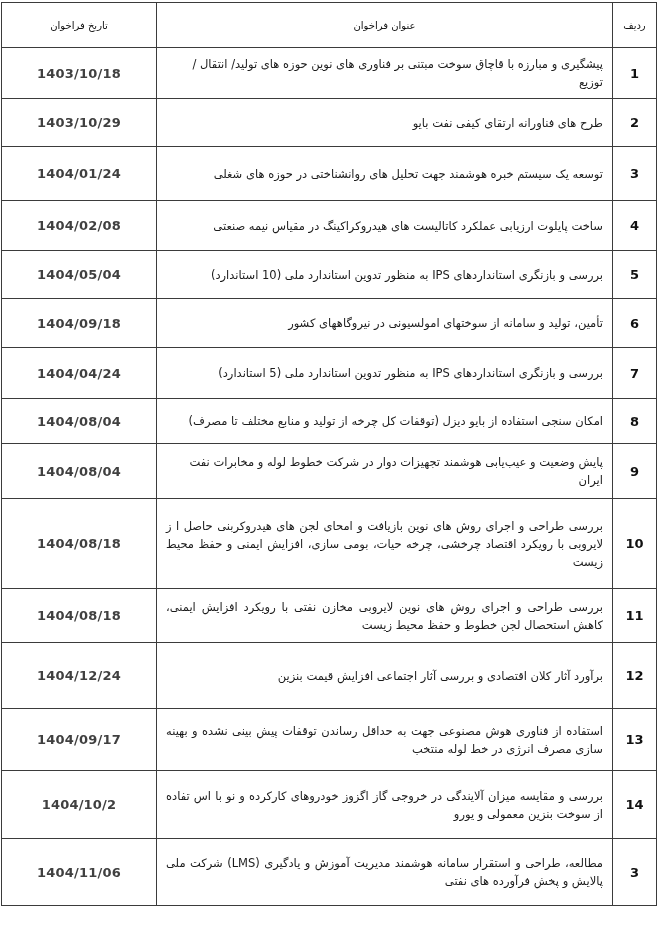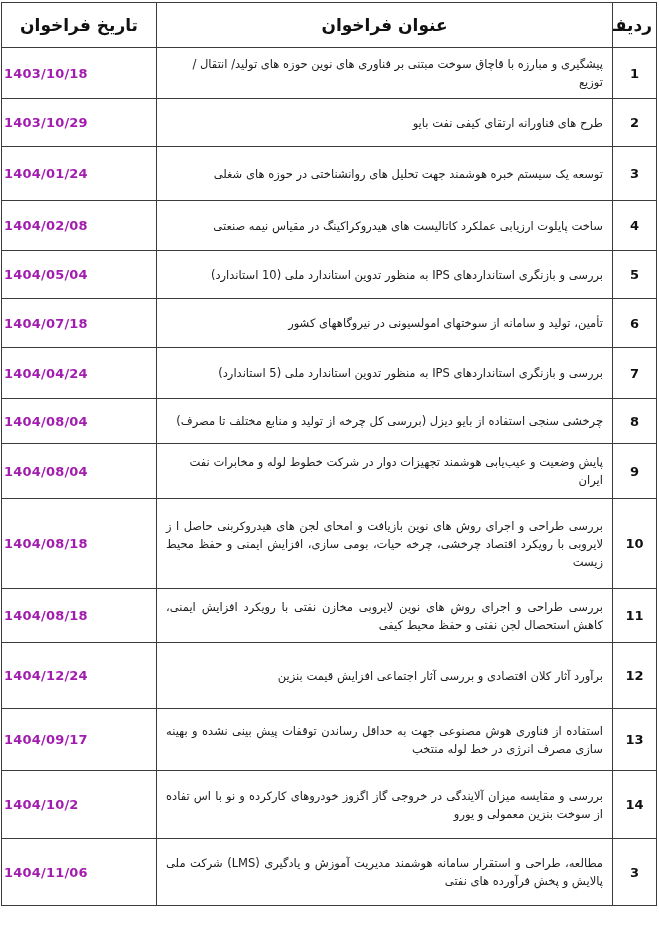--- a/index.html
+++ b/index.html
@@ -25,22 +25,22 @@
     width: 655px;
     direction: rtl;
   }
   table.calls td, table.calls th {
     border: 1px solid #3b3b3b;
     vertical-align: middle;
     box-sizing: border-box;
     overflow: hidden;
   }
   th.hdr {
-    font-weight: bold;
-    font-size: 17px;
+    font-weight: normal;
+    font-size: 10px;
     text-align: center;
     padding: 4px 4px;
     color: #111;
   }
   td.num {
     text-align: center;
     font-weight: bold;
     font-size: 13px;
     color: #111;
     padding: 2px;
@@ -50,24 +50,24 @@
     font-size: 11.5px;
     line-height: 18px;
     padding: 4px 9px;
     color: #1c1c1c;
   }
   td.title.just {
     text-align: justify;
     text-justify: inter-word;
   }
   td.date {
-    text-align: left;
+    text-align: center;
     font-weight: bold;
     font-size: 13px;
-    color: #a21caf;
+    color: #404040;
     padding: 2px;
     letter-spacing: 0.2px;
   }
   
   tr.r0  { height: 45px; }
   tr.r1  { height: 51px; }
   tr.r2  { height: 48px; }
   tr.r3  { height: 54px; }
   tr.r4  { height: 50px; }
   tr.r5  { height: 48px; }
@@ -119,45 +119,45 @@
       <td class="date">1404/02/08</td>
     </tr>
     <tr class="r5">
       <td class="num">5</td>
       <td class="title">بررسی و بازنگری استانداردهای IPS به منظور تدوین استاندارد ملی (10 استاندارد)</td>
       <td class="date">1404/05/04</td>
     </tr>
     <tr class="r6">
       <td class="num">6</td>
       <td class="title">تأمین، تولید و سامانه از سوختهای امولسیونی در نیروگاههای کشور</td>
-      <td class="date">1404/07/18</td>
+      <td class="date">1404/09/18</td>
     </tr>
     <tr class="r7">
       <td class="num">7</td>
       <td class="title">بررسی و بازنگری استانداردهای IPS به منظور تدوین استاندارد ملی (5 استاندارد)</td>
       <td class="date">1404/04/24</td>
     </tr>
     <tr class="r8">
       <td class="num">8</td>
-      <td class="title">چرخشی سنجی استفاده از بایو دیزل (بررسی کل چرخه از تولید و منابع مختلف تا مصرف)</td>
+      <td class="title">امکان سنجی استفاده از بایو دیزل (توقفات کل چرخه از تولید و منابع مختلف تا مصرف)</td>
       <td class="date">1404/08/04</td>
     </tr>
     <tr class="r9">
       <td class="num">9</td>
       <td class="title">پایش وضعیت و عیب‌یابی هوشمند تجهیزات دوار در شرکت خطوط لوله و مخابرات نفت ایران</td>
       <td class="date">1404/08/04</td>
     </tr>
     <tr class="r10">
       <td class="num">10</td>
       <td class="title just">بررسی طراحی و اجرای روش های نوین بازیافت و امحای لجن های هیدروکربنی حاصل ا ز لایروبی با رویکرد اقتصاد چرخشی، چرخه حیات، بومی سازی، افزایش ایمنی و حفظ محیط زیست</td>
       <td class="date">1404/08/18</td>
     </tr>
     <tr class="r11">
       <td class="num">11</td>
-      <td class="title just">بررسی طراحی و اجرای روش های نوین لایروبی مخازن نفتی با رویکرد افزایش ایمنی، کاهش استحصال لجن نفتی و حفظ محیط کیفی</td>
+      <td class="title just">بررسی طراحی و اجرای روش های نوین لایروبی مخازن نفتی با رویکرد افزایش ایمنی، کاهش استحصال لجن خطوط و حفظ محیط زیست</td>
       <td class="date">1404/08/18</td>
     </tr>
     <tr class="r12">
       <td class="num">12</td>
       <td class="title">برآورد آثار کلان اقتصادی و بررسی آثار اجتماعی افزایش قیمت بنزین</td>
       <td class="date">1404/12/24</td>
     </tr>
     <tr class="r13">
       <td class="num">13</td>
       <td class="title just">استفاده از فناوری  هوش مصنوعی جهت به حداقل رساندن توقفات پیش بینی نشده و بهینه سازی مصرف انرژی در خط لوله منتخب</td>

